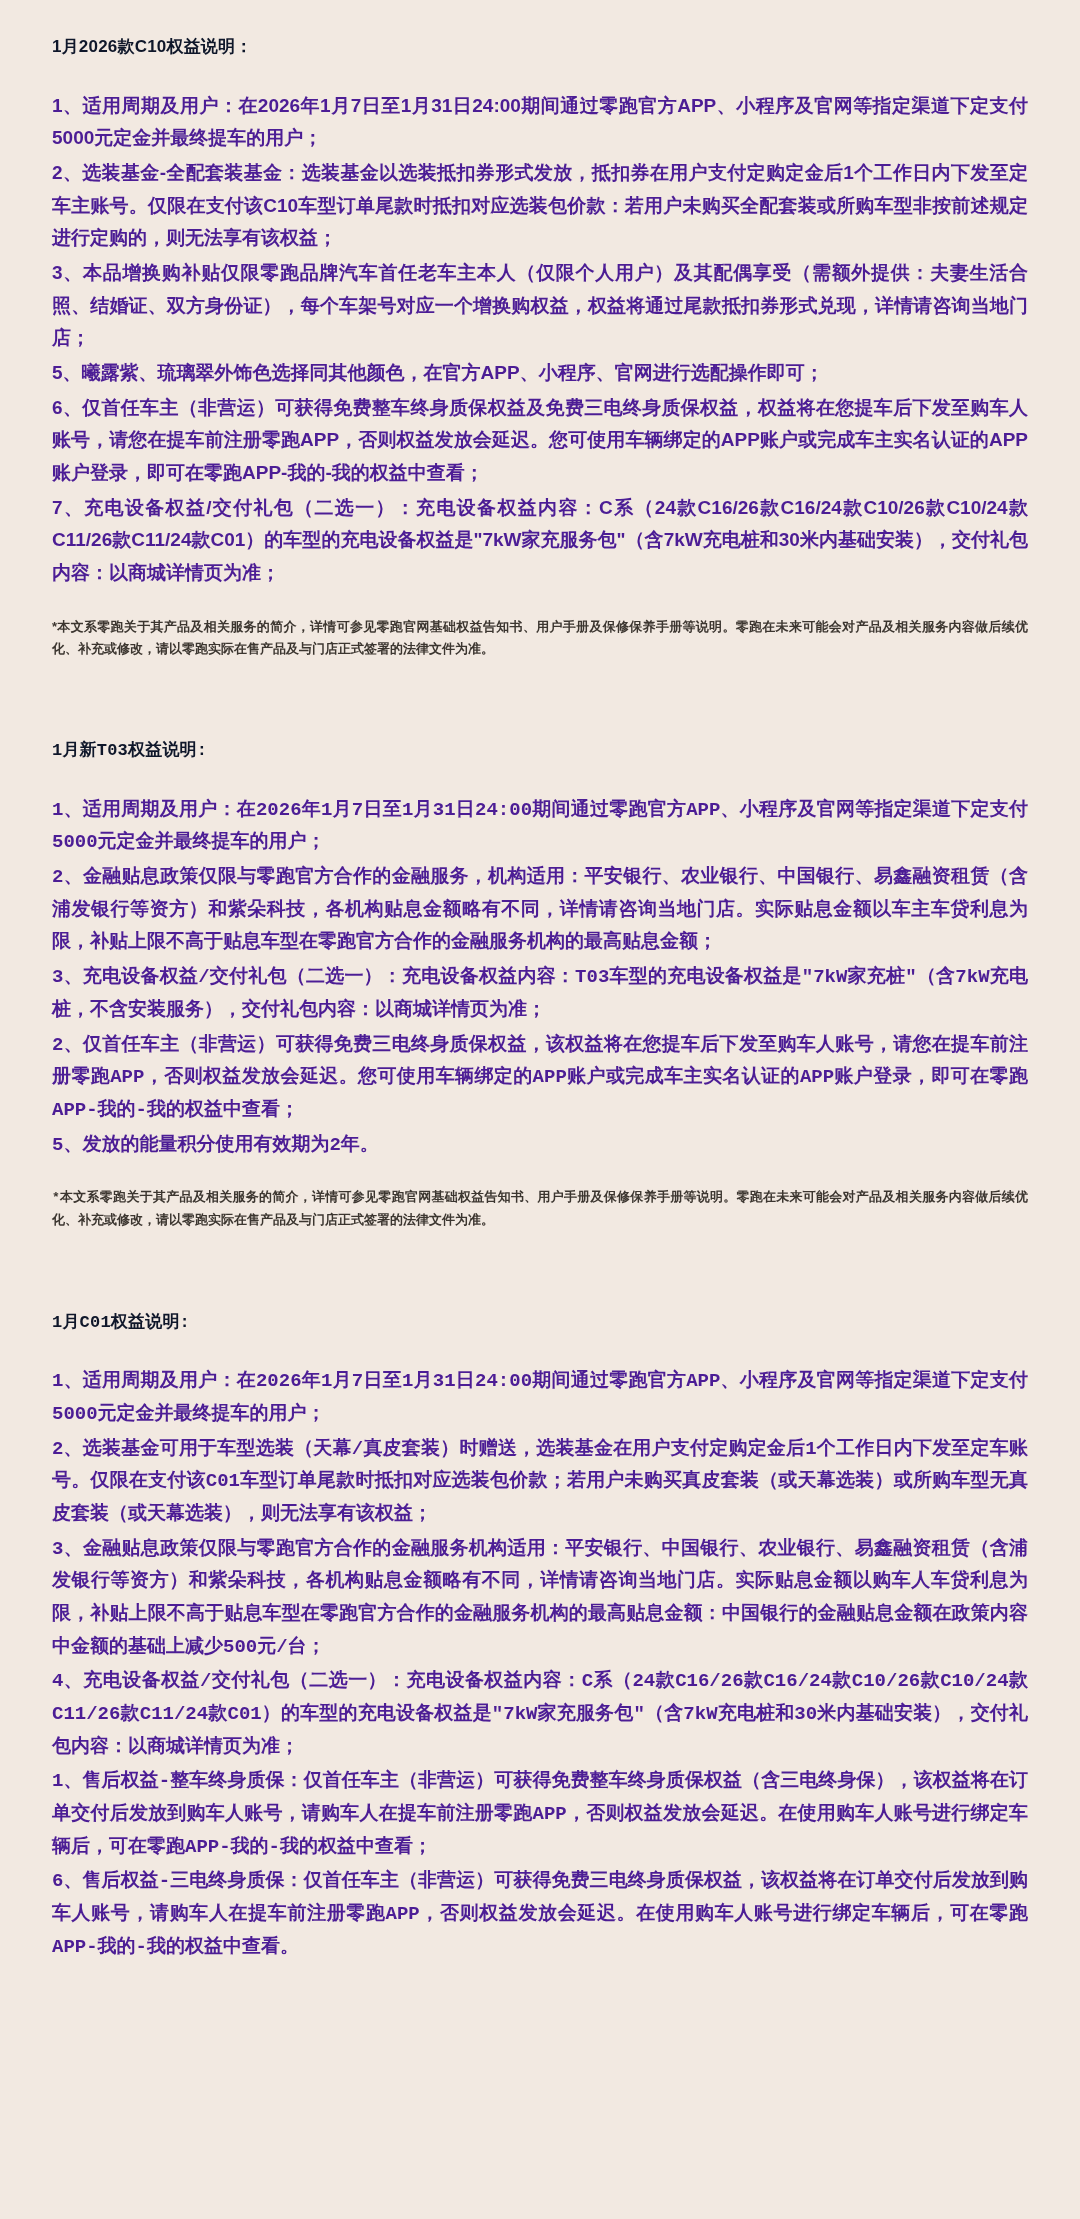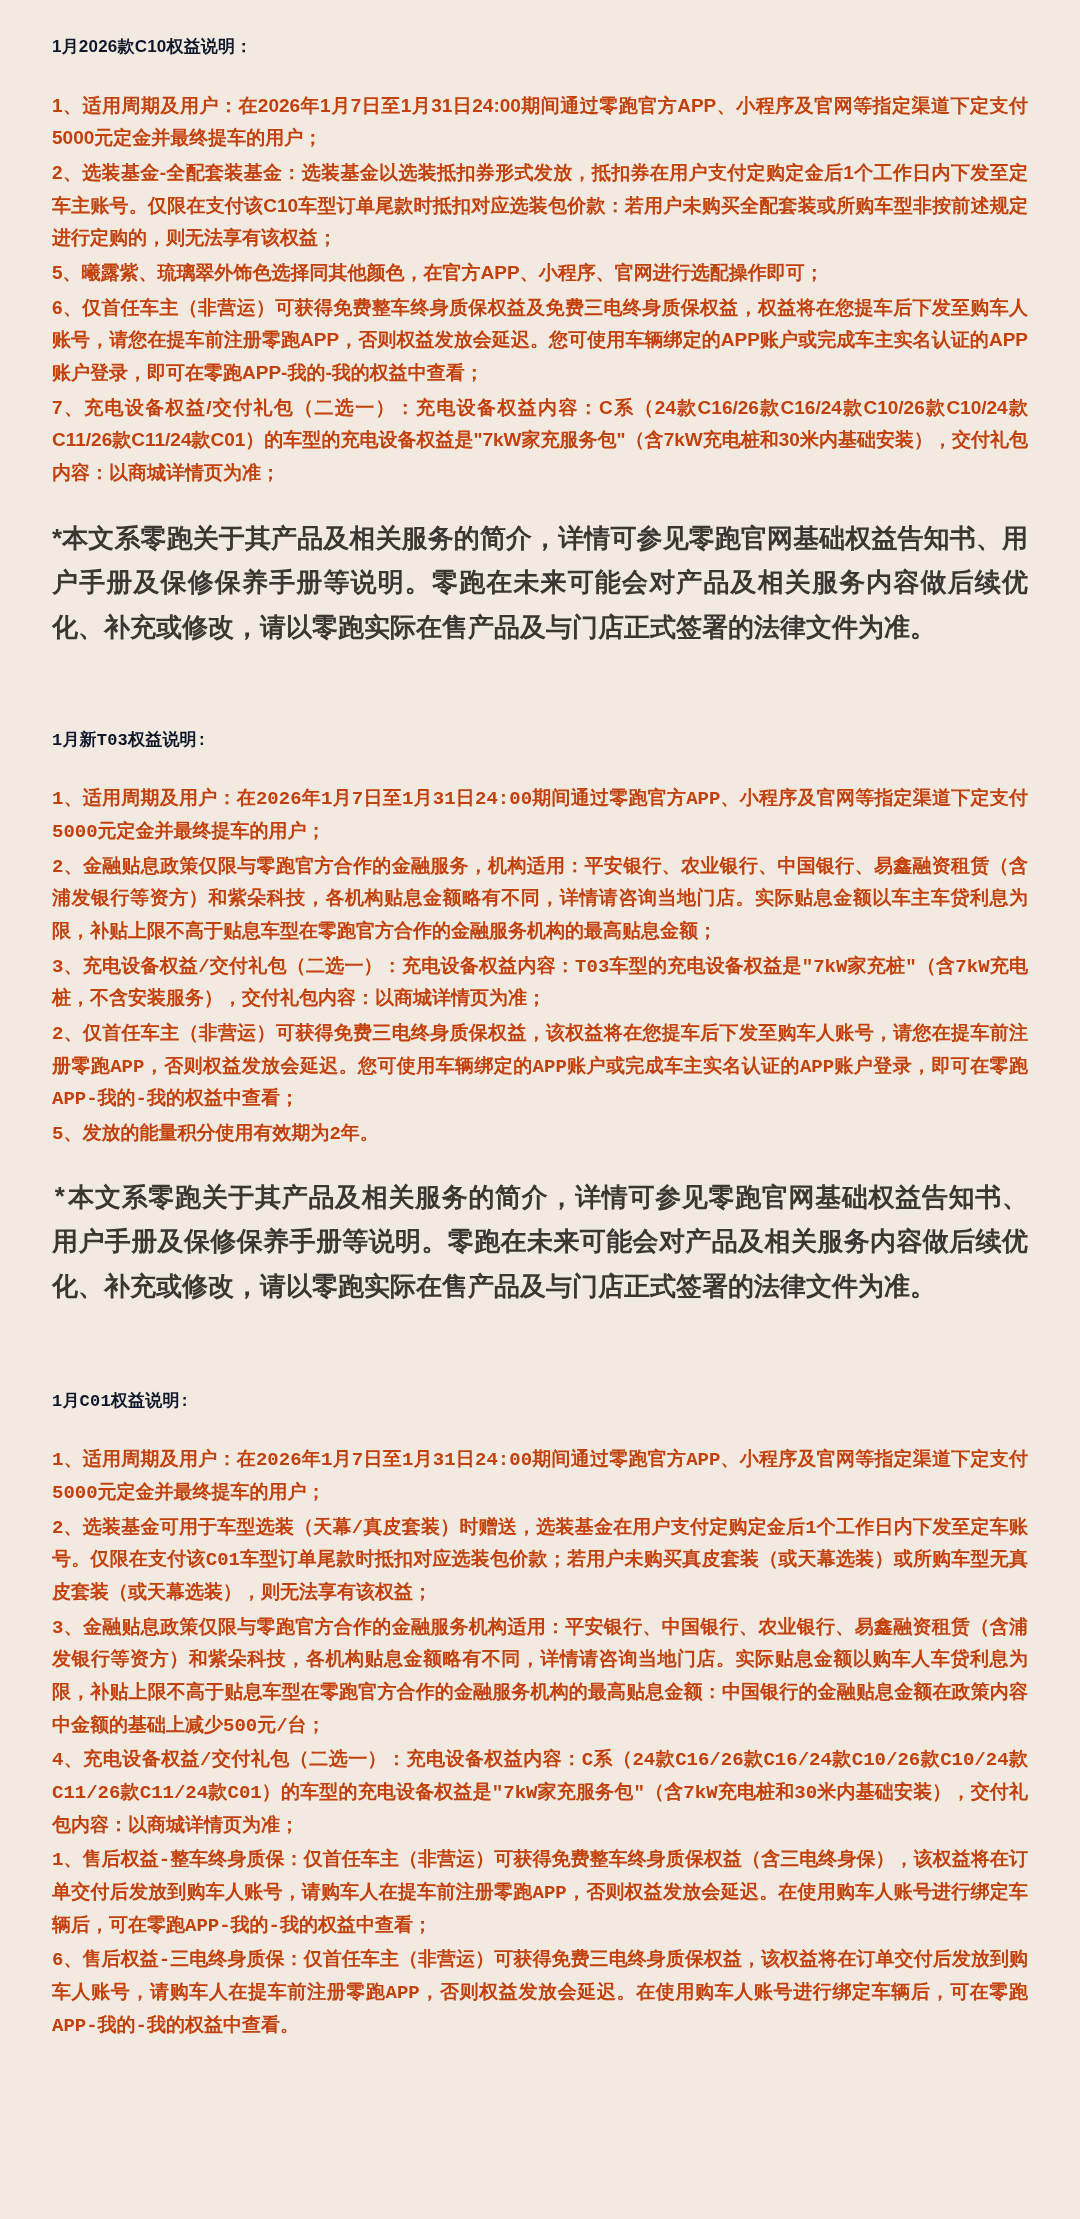--- a/index.html
+++ b/index.html
@@ -32,44 +32,45 @@
     font-weight: bold;
     letter-spacing: 0.2px;
     color: #0f172a;
     margin: 0 0 30px 0;
     line-height: 1.5;
   }
   .item {
     font-size: 19px;
     line-height: 1.72;
     font-weight: bold;
-    color: #c2410c;
+    color: #4c1d95;
     margin: 0 0 2px 0;
     text-align: justify;
     text-justify: inter-ideograph;
   }
   .footnote {
-    font-size: 26px;
+    font-size: 13px;
     line-height: 1.72;
     font-weight: bold;
     color: #3c3630;
     margin: 26px 0 0 0;
     text-align: justify;
     text-justify: inter-ideograph;
   }
 </style>
 </head>
 <body>
 
 <div class="page">
 
   <div class="section">
     <h2 class="sec-title">1月2026款C10权益说明：</h2>
     <p class="item">1、适用周期及用户：在2026年1月7日至1月31日24:00期间通过零跑官方APP、小程序及官网等指定渠道下定支付5000元定金并最终提车的用户；</p>
     <p class="item">2、选装基金-全配套装基金：选装基金以选装抵扣券形式发放，抵扣券在用户支付定购定金后1个工作日内下发至定车主账号。仅限在支付该C10车型订单尾款时抵扣对应选装包价款：若用户未购买全配套装或所购车型非按前述规定进行定购的，则无法享有该权益；</p>
+    <p class="item">3、本品增换购补贴仅限零跑品牌汽车首任老车主本人（仅限个人用户）及其配偶享受（需额外提供：夫妻生活合照、结婚证、双方身份证），每个车架号对应一个增换购权益，权益将通过尾款抵扣券形式兑现，详情请咨询当地门店；</p>
     <p class="item">5、曦露紫、琉璃翠外饰色选择同其他颜色，在官方APP、小程序、官网进行选配操作即可；</p>
     <p class="item">6、仅首任车主（非营运）可获得免费整车终身质保权益及免费三电终身质保权益，权益将在您提车后下发至购车人账号，请您在提车前注册零跑APP，否则权益发放会延迟。您可使用车辆绑定的APP账户或完成车主实名认证的APP账户登录，即可在零跑APP-我的-我的权益中查看；</p>
     <p class="item">7、充电设备权益/交付礼包（二选一）：充电设备权益内容：C系（24款C16/26款C16/24款C10/26款C10/24款C11/26款C11/24款C01）的车型的充电设备权益是"7kW家充服务包"（含7kW充电桩和30米内基础安装），交付礼包内容：以商城详情页为准；</p>
     <p class="footnote">*本文系零跑关于其产品及相关服务的简介，详情可参见零跑官网基础权益告知书、用户手册及保修保养手册等说明。零跑在未来可能会对产品及相关服务内容做后续优化、补充或修改，请以零跑实际在售产品及与门店正式签署的法律文件为准。</p>
   </div>
 
   <div class="section">
     <h2 class="sec-title">1月新T03权益说明:</h2>
     <p class="item">1、适用周期及用户：在2026年1月7日至1月31日24:00期间通过零跑官方APP、小程序及官网等指定渠道下定支付5000元定金并最终提车的用户；</p>
     <p class="item">2、金融贴息政策仅限与零跑官方合作的金融服务，机构适用：平安银行、农业银行、中国银行、易鑫融资租赁（含浦发银行等资方）和紫朵科技，各机构贴息金额略有不同，详情请咨询当地门店。实际贴息金额以车主车贷利息为限，补贴上限不高于贴息车型在零跑官方合作的金融服务机构的最高贴息金额；</p>

